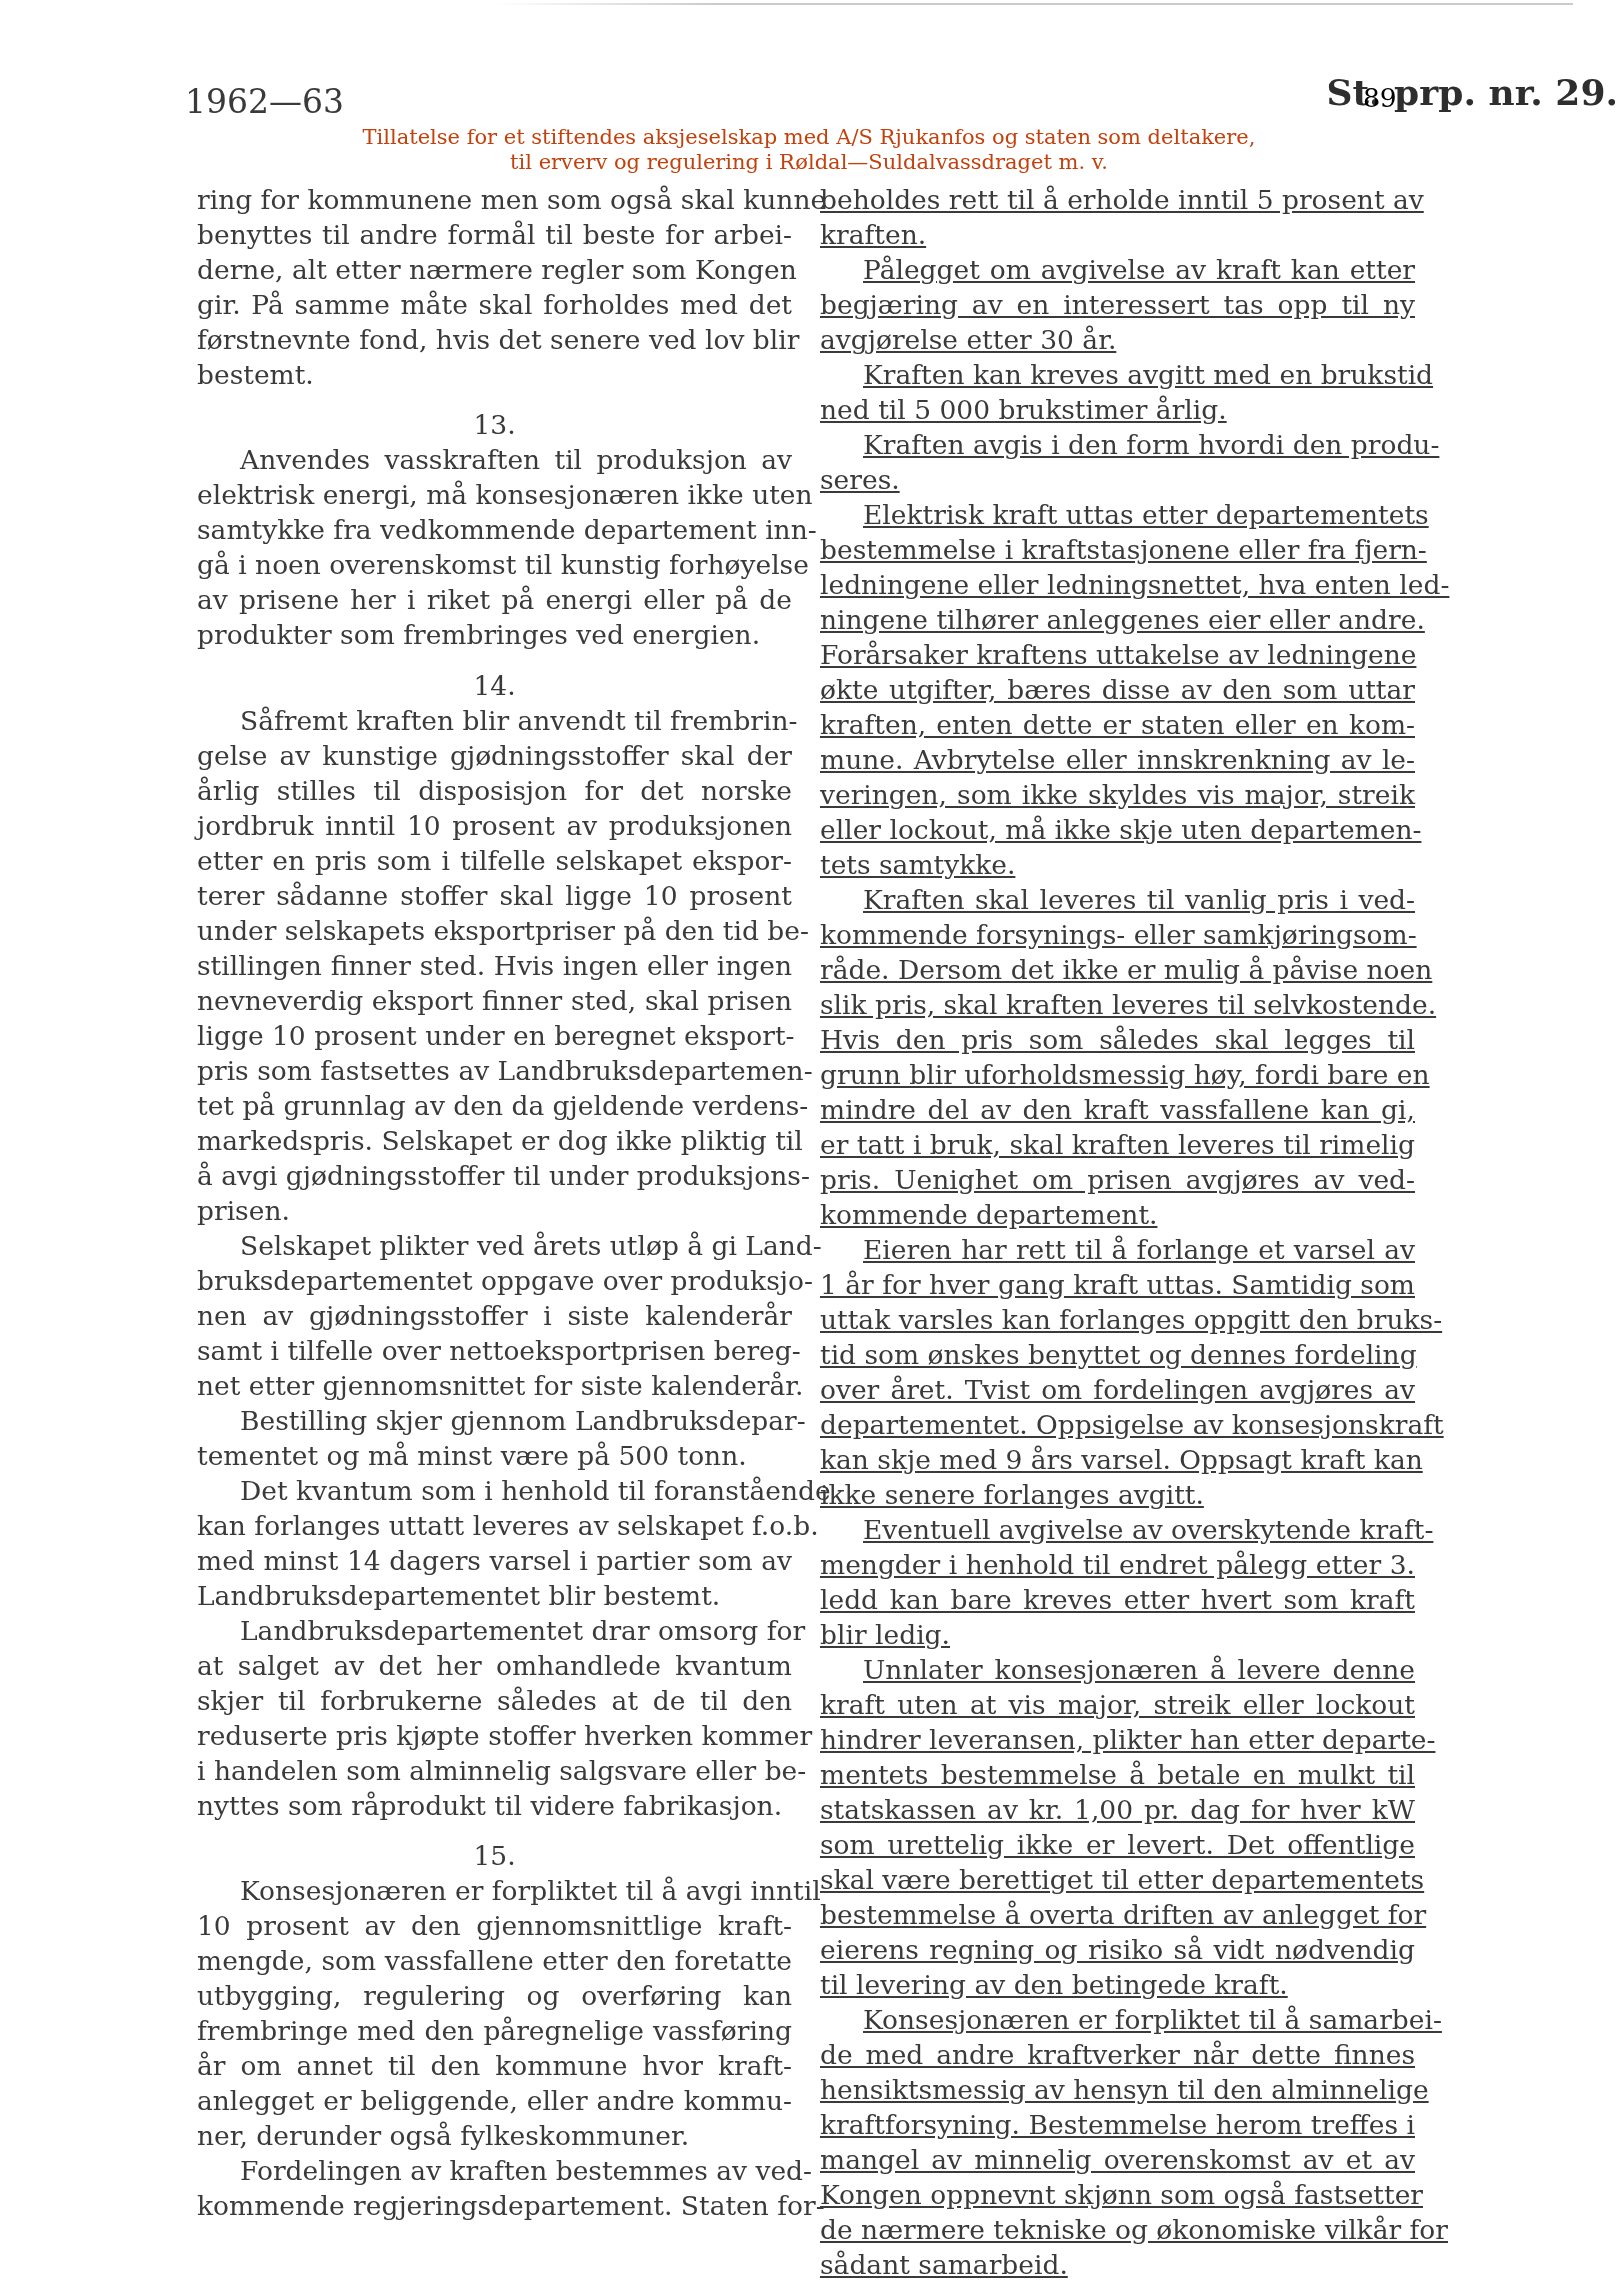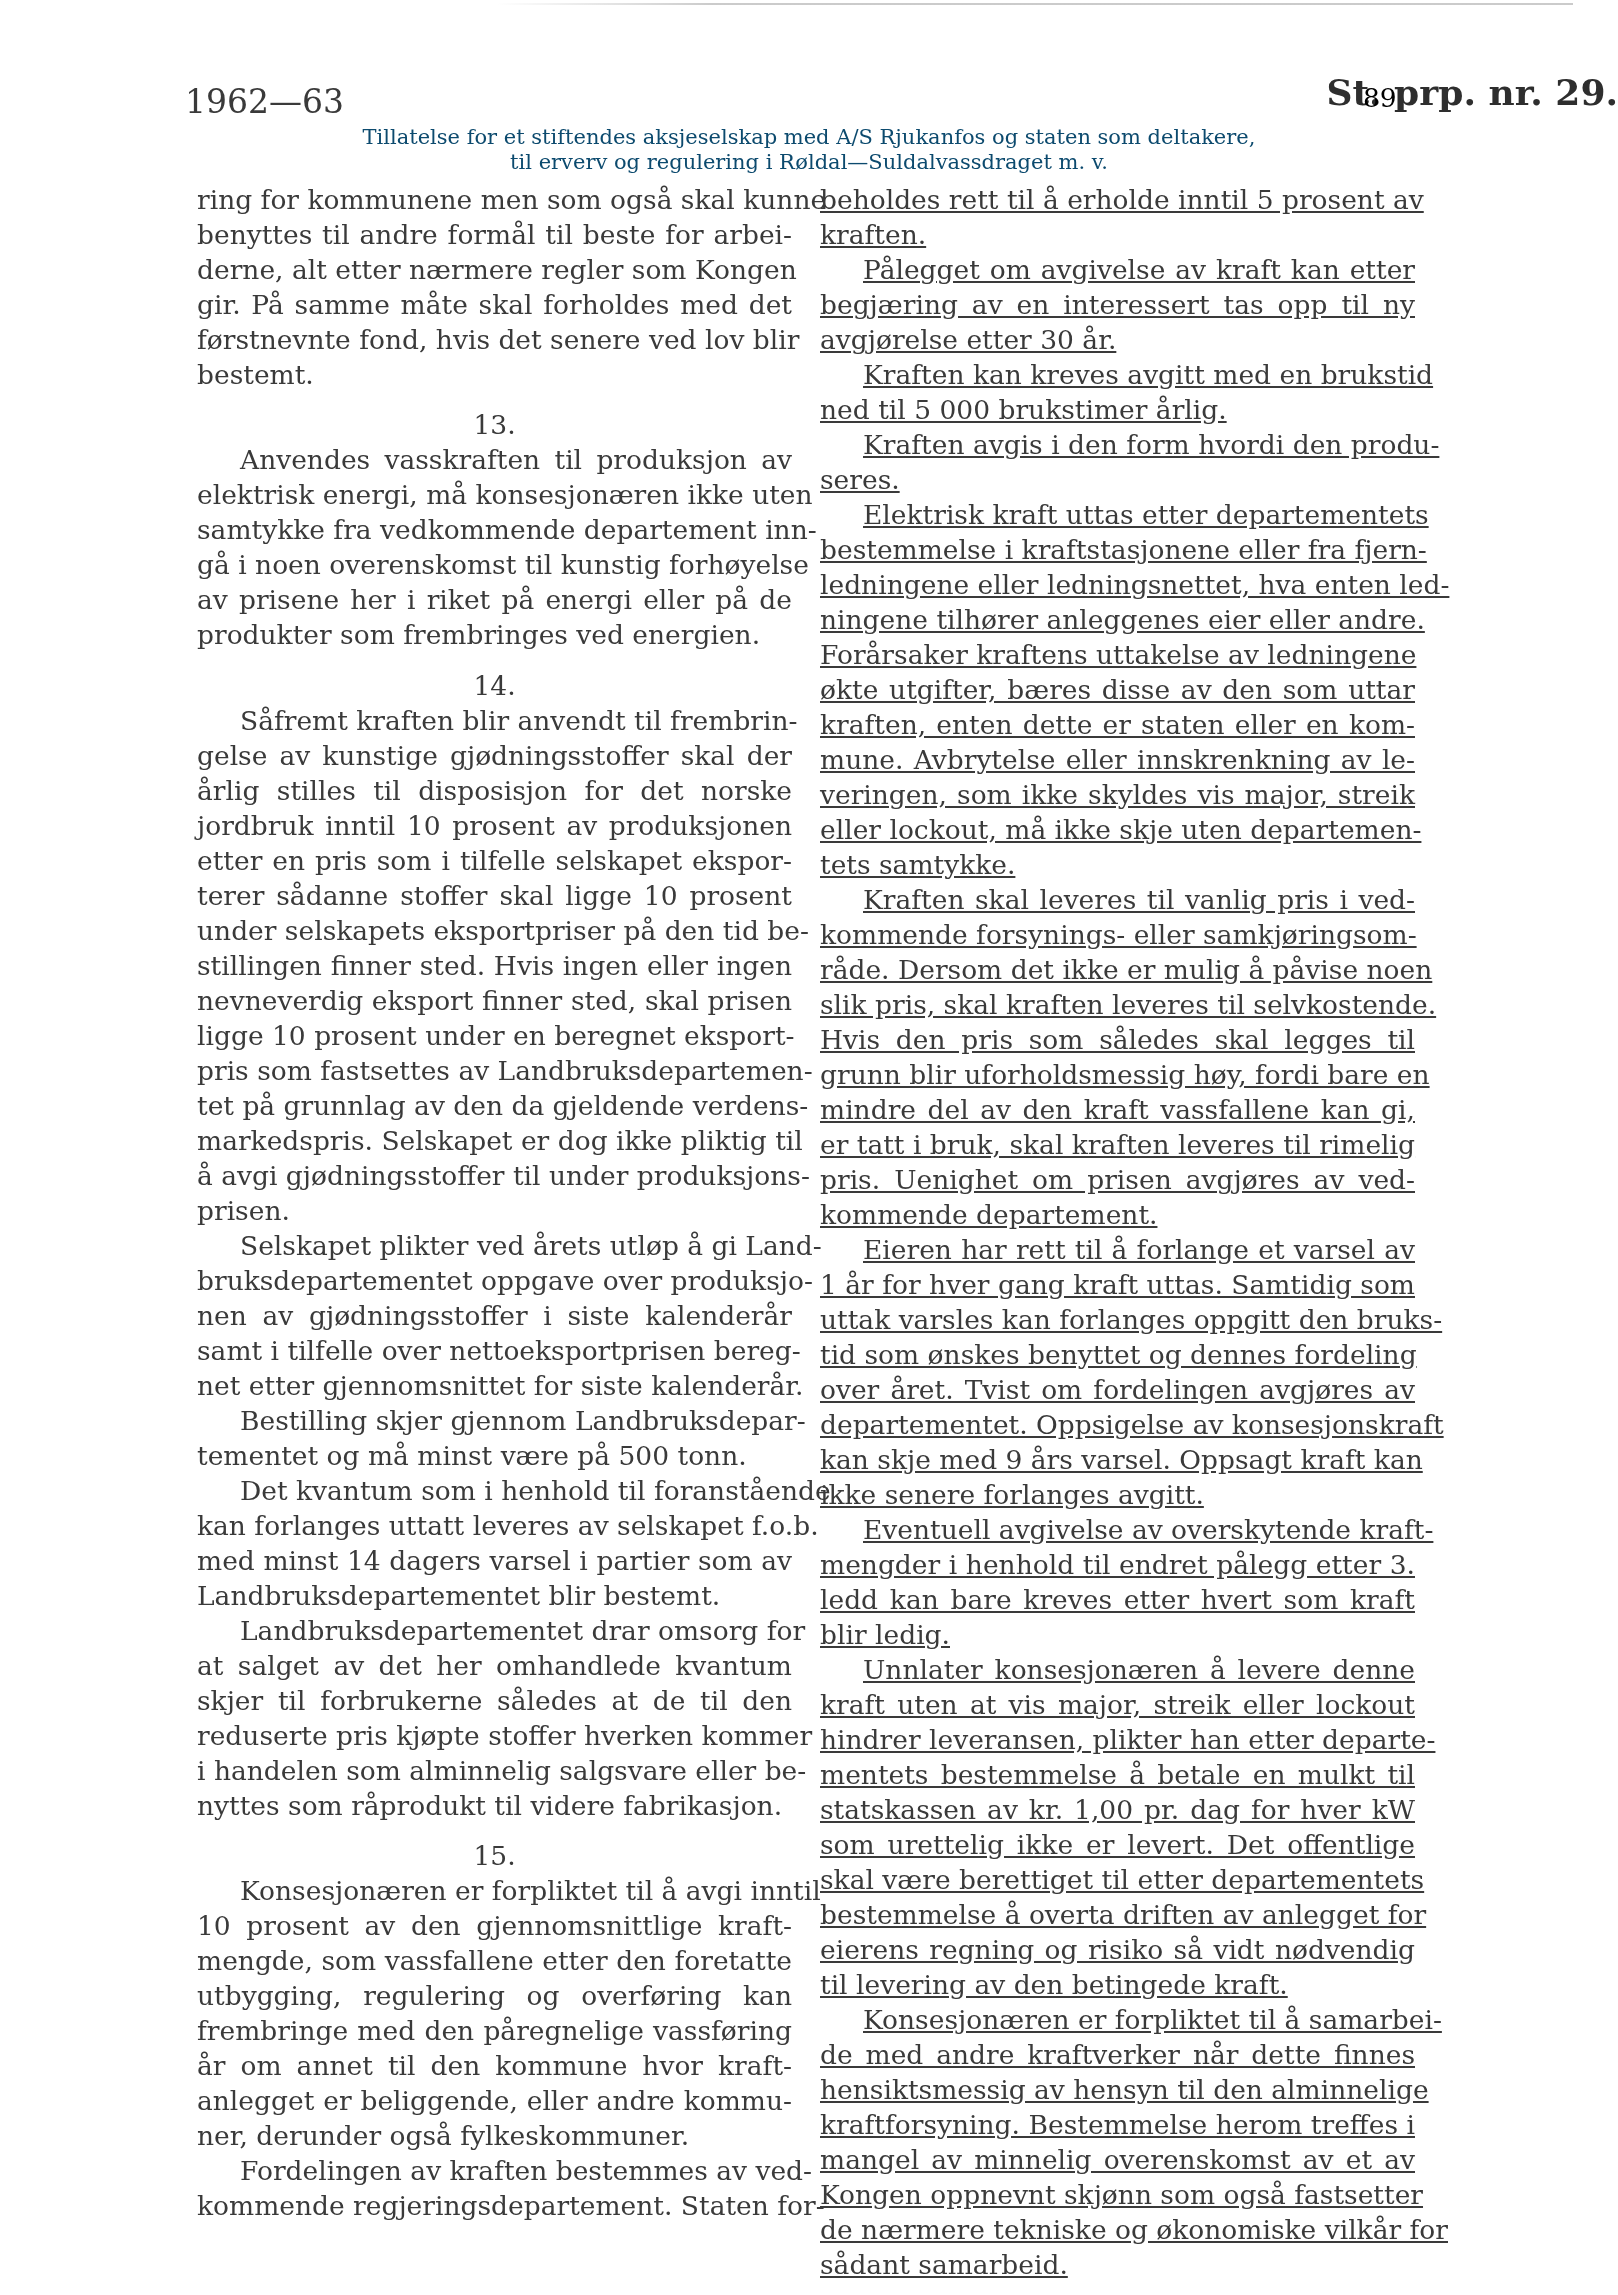--- a/index.html
+++ b/index.html
@@ -9,21 +9,21 @@
       color: #3a3a3a;
     }
     .page-topline {
       position: absolute; left: 497px; top: 3.3px; width: 1076px; height: 1.7px;
       background: linear-gradient(90deg, rgba(180,180,180,0) 0%, rgba(160,160,160,0.55) 20%, rgba(160,160,160,0.55) 100%);
     }
     .header { position: absolute; left: 0; top: 0; width: 1618px; height: 182px; }
     .year-range { position: absolute; left: 185px; top: 82px; font-size: 33px; letter-spacing: 0px; color: #3a3a3a; }
     .doc-title { position: absolute; left: 0; width: 1618px; top: 71px; text-align: right; font-size: 36px; font-weight: bold; color: #2e2e2e; }
     .page-number { position: absolute; left: 1363px; top: 82px; font-size: 26.5px; color: #000000; }
-    .subtitle { position: absolute; left: 0; width: 1618px; text-align: center; font-size: 21px; line-height: 26.5px; color: #0c4a6e; }
+    .subtitle { position: absolute; left: 0; width: 1618px; text-align: center; font-size: 21px; line-height: 26.5px; color: #c2410c; }
     .subtitle.l1 { top: 124px; }
     .subtitle.l2 { top: 149px; }
 
     .column { position: absolute; top: 182px; width: 595px; }
     .col-left { left: 197px; }
     .col-right { left: 820px; text-decoration: underline; }
 
     .line {
       display: block; height: 35px; line-height: 35px;
       font-size: 26.5px; white-space: nowrap;

